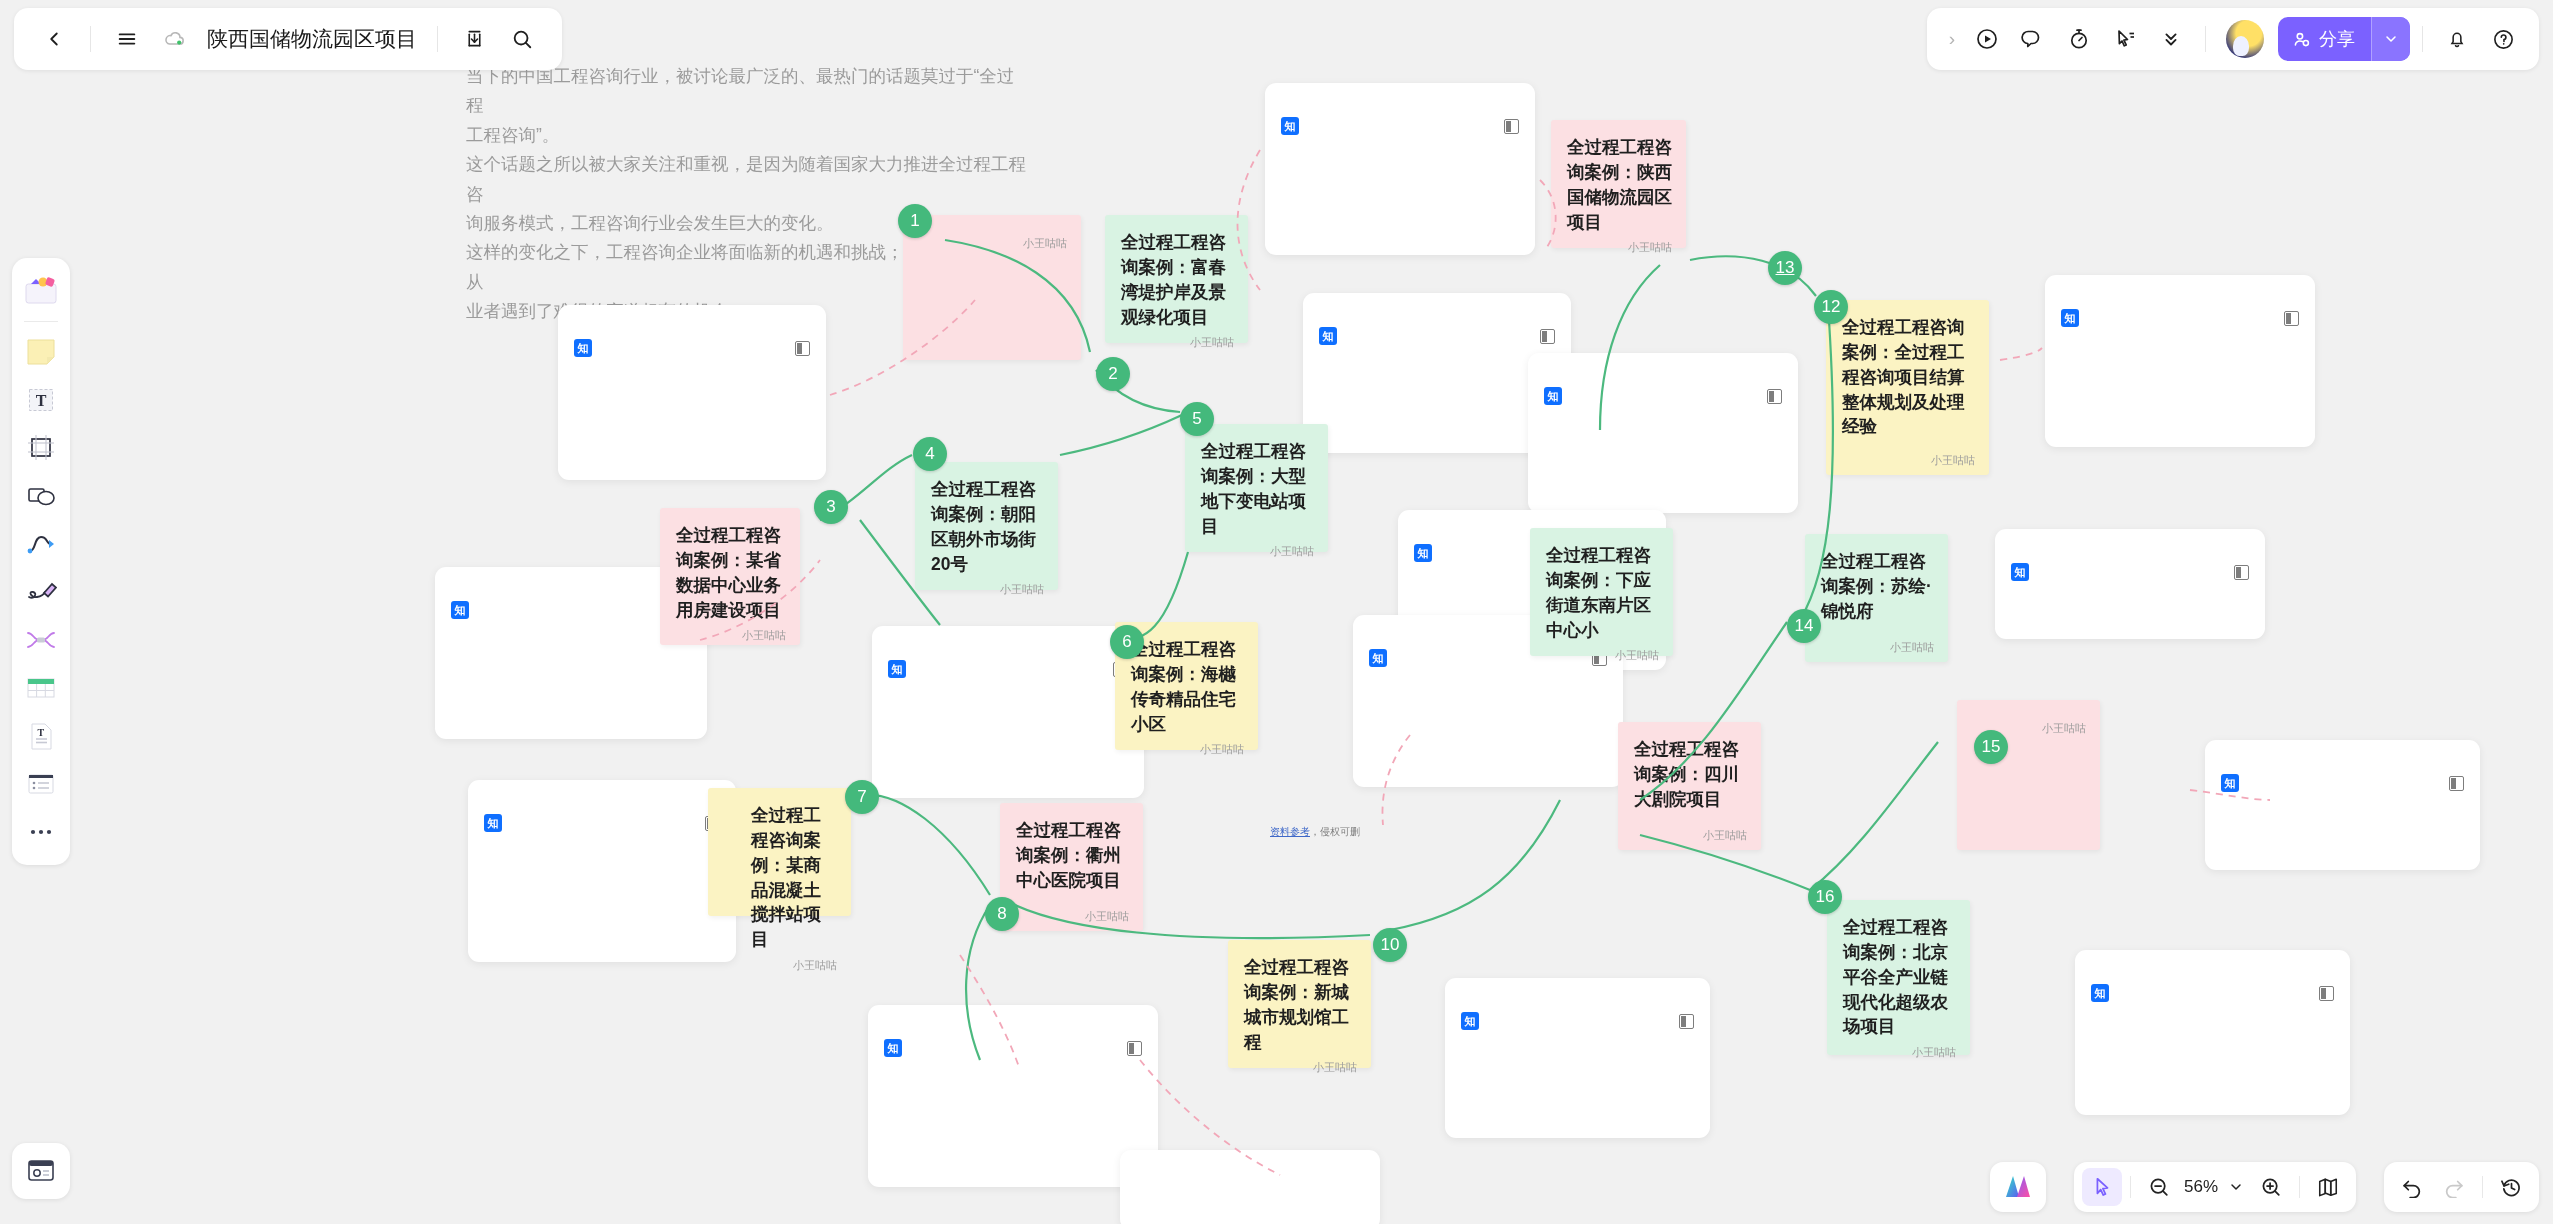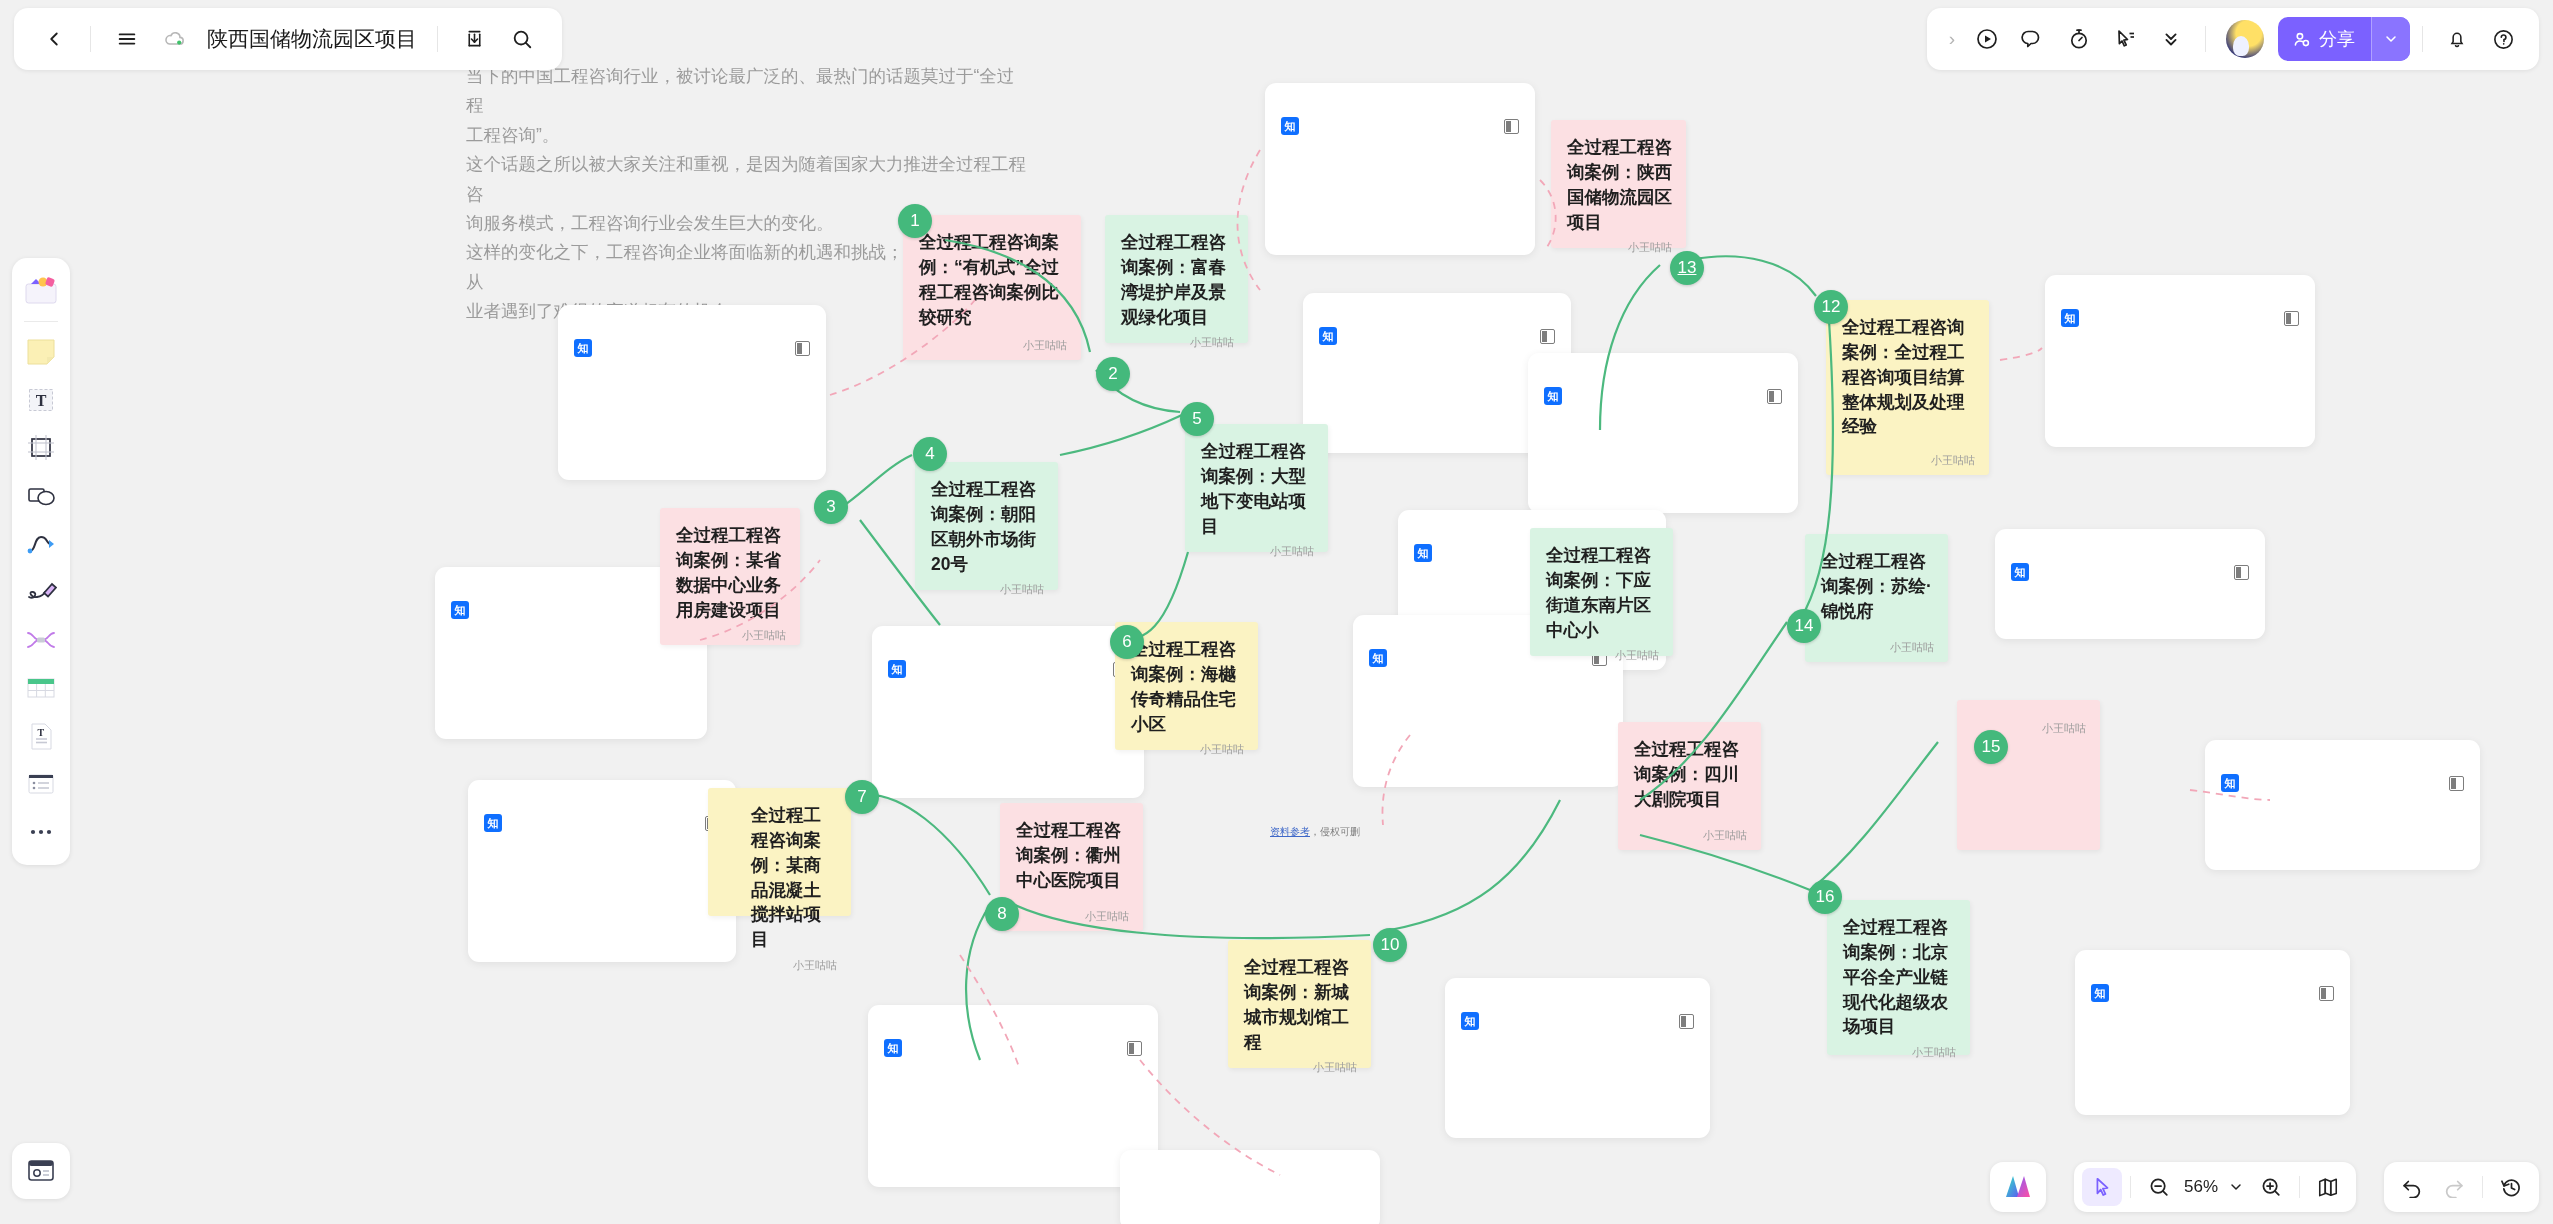--- a/index.html
+++ b/index.html
@@ -353,21 +353,20 @@
         <div class="card-foot">
         <span class="zhi-badge">知</span>
         <span class="card-url"></span>
         <span class="card-copy"></span>
      </div>
       </div>
     </div>
 
   <div id="stickies-layer">
       <div class="sticky pink" style="left: 903px; top: 215px; width: 178px; height: 145px;">
-        <div>全过程工程咨询案例：“有机式”全过程工程咨询案例比较研究</div>
         <div class="author">小王咕咕</div>
       </div>
       <div class="sticky green" style="left: 1105px; top: 215px; width: 143px; height: 128px;">
         <div>全过程工程咨询案例：富春湾堤护岸及景观绿化项目</div>
         <div class="author">小王咕咕</div>
       </div>
       <div class="sticky pink" style="left: 660px; top: 508px; width: 140px; height: 137px;">
         <div>全过程工程咨询案例：某省数据中心业务用房建设项目</div>
         <div class="author">小王咕咕</div>
       </div>
@@ -428,21 +427,21 @@
       <div class="badge" style="left: 898px; top: 204px;">1</div>
       <div class="badge" style="left: 1096px; top: 357px;">2</div>
       <div class="badge" style="left: 814px; top: 490px;">3</div>
       <div class="badge" style="left: 913px; top: 437px;">4</div>
       <div class="badge" style="left: 1180px; top: 402px;">5</div>
       <div class="badge" style="left: 1110px; top: 625px;">6</div>
       <div class="badge" style="left: 845px; top: 780px;">7</div>
       <div class="badge" style="left: 985px; top: 897px;">8</div>
       <div class="badge" style="left: 1373px; top: 928px;">10</div>
       <div class="badge" style="left: 1814px; top: 290px;">12</div>
-      <div class="badge" style="left: 1670px; top: 251px; text-decoration: underline;">13</div>
+      <div class="badge" style="left: 1768px; top: 251px; text-decoration: underline;">13</div>
       <div class="badge" style="left: 1787px; top: 609px;">14</div>
       <div class="badge" style="left: 1938px; top: 730px; margin-left: 36px;">15</div>
       <div class="badge" style="left: 1808px; top: 880px;">16</div>
     </div>
 
   <div class="topbar-left">
     <div class="tb-btn">
       <svg width="22" height="22" viewBox="0 0 24 24" fill="none" stroke="currentColor" stroke-width="2" stroke-linecap="round" stroke-linejoin="round">
           <polyline points="15 18 9 12 15 6"></polyline>
         </svg>

